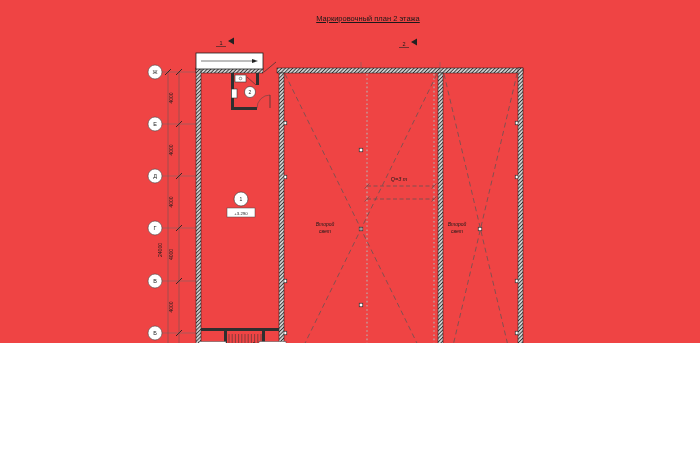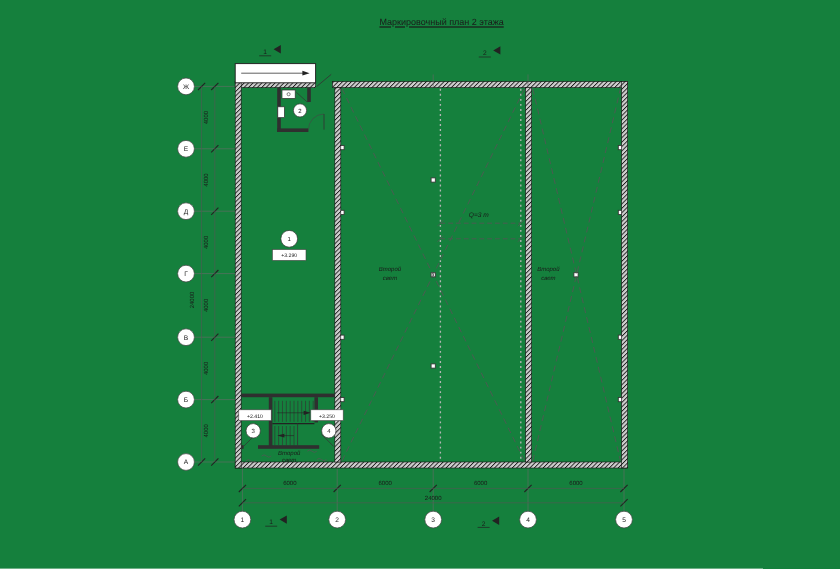--- a/index.html
+++ b/index.html
@@ -1,16 +1,16 @@
 <!DOCTYPE html>
 <html><head>
 <meta charset="utf-8">
 <style>
   html,body{margin:0;padding:0;background:#fff;}
-  .canvas{position:relative;width:700px;height:474px;background:#15803d;overflow:hidden;
+  .canvas{position:relative;width:700px;height:343px;background:#ef4444;overflow:hidden;
           font-family:"Liberation Sans",sans-serif;}
   .title{position:absolute;left:278px;top:14px;width:180px;text-align:center;
          font-size:7.5px;color:#1a1a1a;text-decoration:underline;}
   svg{position:absolute;left:0;top:0;}
   text{fill:#1a1a1a;font-family:"Liberation Sans",sans-serif;}
   .dimtxt{font-size:5px;}
   .bubtxt{font-size:5.5px;}
   .roomtxt{font-size:5px;}
   .elevtxt{font-size:4.3px;}
   .ital{font-style:italic;font-size:5px;}

